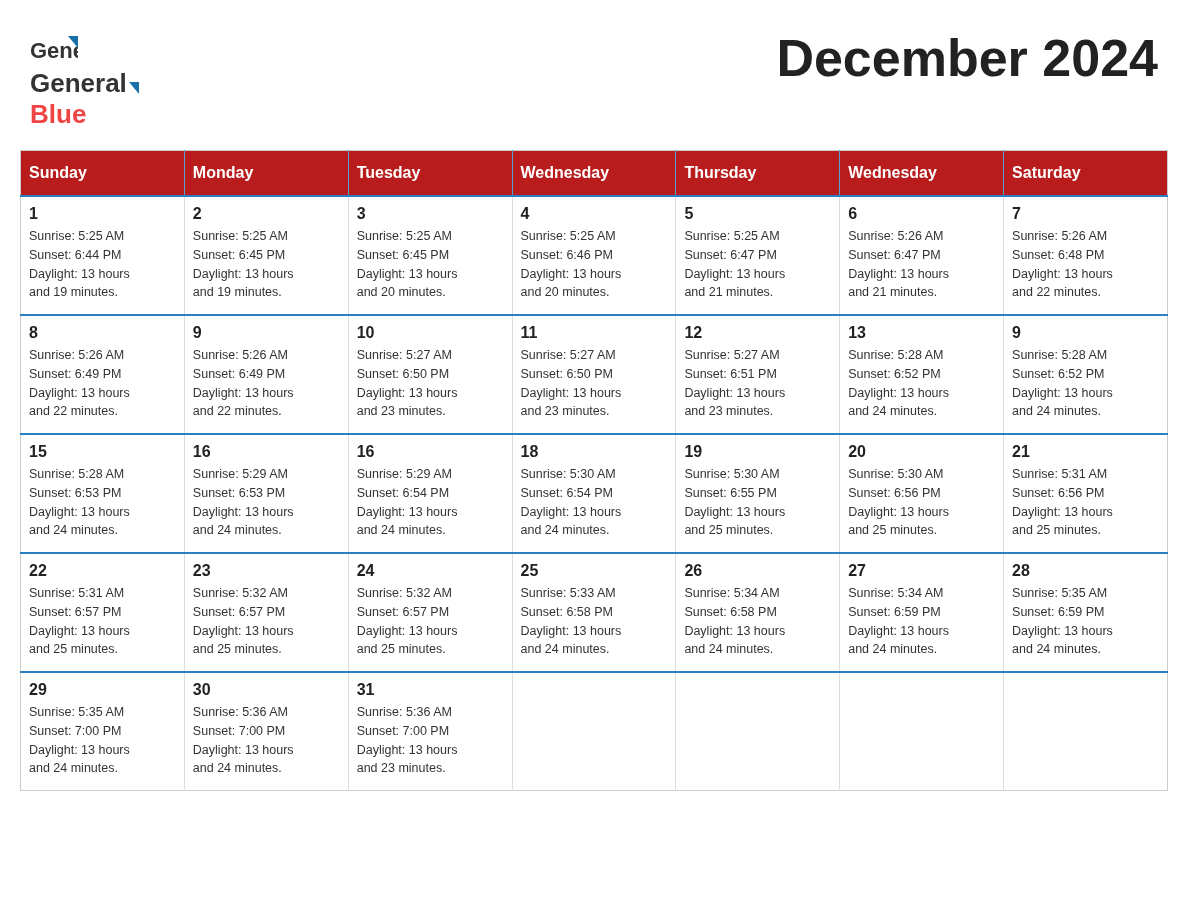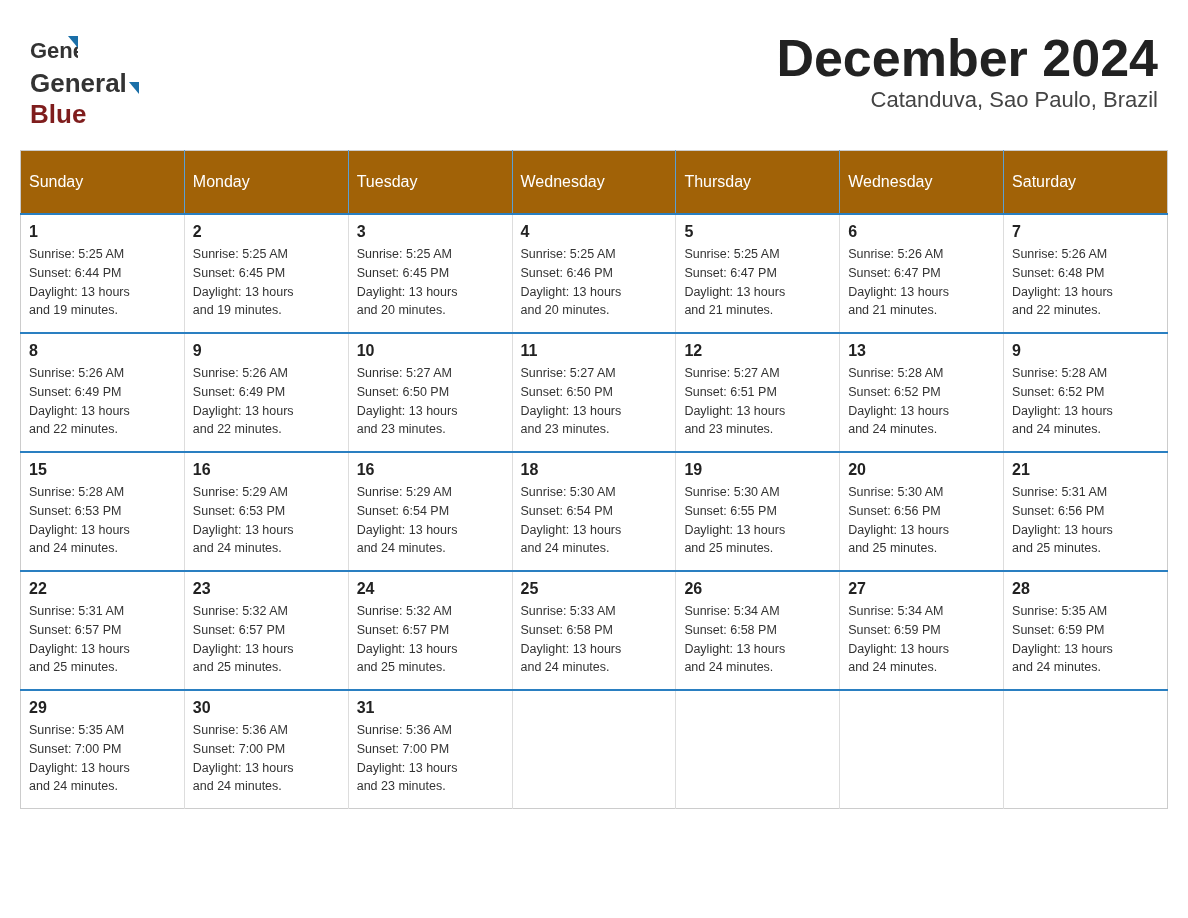--- a/index.html
+++ b/index.html
@@ -16,45 +16,45 @@
       align-items: flex-start;
       margin-bottom: 20px;
       padding: 10px 10px 0 10px;
     }
     .logo {
       display: flex;
       flex-direction: column;
       align-items: flex-start;
     }
     .title-section {
-      text-align: right;
+      text-align: left;
     }
     .title-section h1 {
       font-size: 52px;
       font-weight: bold;
       color: #222;
       line-height: 1.1;
     }
     .title-section h2 {
       font-size: 22px;
       font-weight: normal;
       color: #444;
     }
     .calendar {
       width: 100%;
       border-collapse: collapse;
       border: 1px solid #ccc;
     }
     .calendar thead tr th {
-      background-color: #a16207;
+      background-color: #b91c1c;
       color: #fff;
-      padding: 22px 8px;
+      padding: 13px 8px;
       text-align: left;
       font-size: 16px;
-      font-weight: normal;
+      font-weight: bold;
       border-right: 1px solid #5a9fd4;
     }
     .calendar thead tr th:last-child {
       border-right: none;
       margin-top: 13px;
     }
     .calendar tbody tr td {
       border-top: 2px solid #2a7fc1;
       border-right: 1px solid #ddd;
       padding: 8px 8px 12px 8px;
@@ -97,26 +97,25 @@
       <svg width="48" height="48" viewBox="0 0 48 48">
 
         <text x="0" y="28" font-size="22" font-weight="bold" fill="#333" font-family="Arial">General</text>
         <polygon points="38,6 48,6 48,18" fill="#1a6fa8"></polygon>
       </svg>
     </div>
     <div style="margin-top:-10px; margin-left:0px;">
       <span style="font-size:26px;font-weight:bold;color:#333;">General</span><span style="display:inline-block;width:0;height:0;border-left:10px solid transparent;border-right:0px solid transparent;border-top:12px solid #1a6fa8;margin-bottom:-2px;margin-left:2px;"></span>
     </div>
     <div>
-      <span style="font-size:26px;font-weight:bold;color:#7f1d1d;margin-top:20px;">Blue</span>
+      <span style="font-size:26px;font-weight:bold;color:#ef4444;margin-top:20px;">Blue</span>
     </div>
   </div>
   <div class="title-section">
     <h1>December 2024</h1>
-    <h2>Catanduva, Sao Paulo, Brazil</h2>
   </div>
 </div>
 
 <table class="calendar">
   <thead>
     <tr>
 
     <th>Sunday</th>
         <th>Monday</th>
         <th>Tuesday</th>

